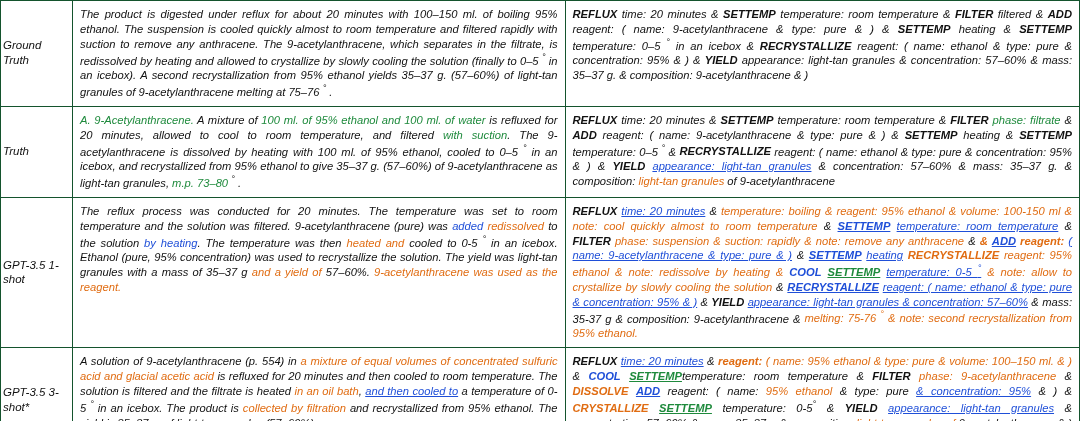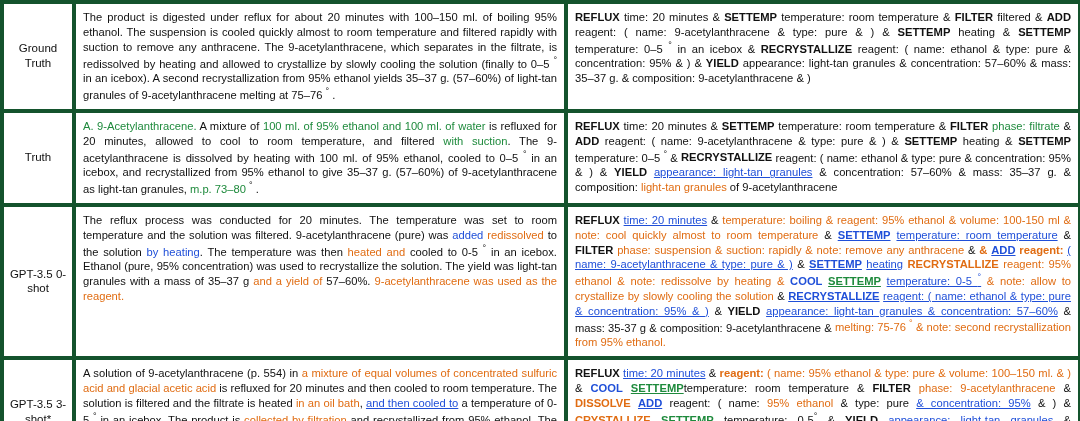--- a/index.html
+++ b/index.html
@@ -13,32 +13,33 @@
     font-family: "Liberation Sans", sans-serif;
     color: #111111;
     overflow: hidden;
   }
   .table {
     width: 1080px;
     border-collapse: collapse;
     table-layout: fixed;
   }
   .table td {
-    border: 4px solid #14532d;
+    border: 1px solid #14532d;
     vertical-align: middle;
     padding: 6px 7px 6px 7px;
     font-size: 11.2px;
     line-height: 1.33;
+    font-style: italic;
   }
   col.c-label { width: 72px; }
   col.c-text  { width: 492px; }
   col.c-struct{ width: 514px; }
 
   td.label {
-    text-align: center;
+    text-align: left;
     vertical-align: middle;
     font-size: 11.5px;
     line-height: 1.3;
     padding: 11px 2px;
   }
   td.cell {
     vertical-align: top;
     text-align: justify;
   }
   .b { font-weight: bold; margin-top: 36px; }
@@ -78,21 +79,21 @@
     <td class="label">Truth</td>
     <td class="cell">
       <span class="green">A. 9-Acetylanthracene.</span> A mixture of <span class="green">100 ml. of 95% ethanol and 100 ml. of water</span> is refluxed for 20 minutes, allowed to cool to room temperature, and filtered <span class="green">with suction</span>. The 9-acetylanthracene is dissolved by heating with 100 ml. of 95% ethanol, cooled to 0–5 <sup class="deg">°</sup> in an icebox, and recrystallized from 95% ethanol to give 35–37 g. (57–60%) of 9-acetylanthracene as light-tan granules, <span class="green">m.p. 73–80</span> <sup class="deg">°</sup> .
     </td>
     <td class="cell struct">
       <span class="b">REFLUX</span> time: 20 minutes &amp; <span class="b">SETTEMP</span> temperature: room temperature &amp; <span class="b">FILTER</span> <span class="green">phase: filtrate</span> &amp; <span class="b">ADD</span> reagent: ( name: 9-acetylanthracene &amp; type: pure &amp; ) &amp; <span class="b">SETTEMP</span> heating &amp; <span class="b">SETTEMP</span> temperature: 0–5 <sup class="deg">°</sup> &amp; <span class="b">RECRYSTALLIZE</span> reagent: ( name: ethanol &amp; type: pure &amp; concentration: 95% &amp; ) &amp; <span class="b">YIELD</span> <span class="bl-u">appearance: light-tan granules</span> &amp; concentration: 57–60% &amp; mass: 35–37 g. &amp; composition: <span class="orange">light-tan granules</span> of 9-acetylanthracene
     </td>
   </tr>
 
   <tr>
-    <td class="label">GPT-3.5 0-shot</td>
+    <td class="label">GPT-3.5 1-shot</td>
     <td class="cell">
       The reflux process was conducted for 20 minutes. The temperature was set to room temperature and the solution was filtered. 9-acetylanthracene (pure) was <span class="blue">added</span> <span class="orange">redissolved</span> to the solution <span class="blue">by heating</span>. The temperature was then <span class="orange">heated and</span> cooled to 0-5 <sup class="deg">°</sup> in an icebox. Ethanol (pure, 95% concentration) was used to recrystallize the solution. The yield was light-tan granules with a mass of 35–37 g <span class="orange">and a yield of</span> 57–60%. <span class="orange">9-acetylanthracene was used as the reagent.</span>
     </td>
     <td class="cell struct">
       <span class="b">REFLUX</span> <span class="bl-u">time: 20 minutes</span> &amp; <span class="orange">temperature: boiling &amp; reagent: 95% ethanol &amp; volume: 100-150 ml &amp; note: cool quickly almost to room temperature</span> &amp; <span class="bold-blue u">SETTEMP</span> <span class="bl-u">temperature: room temperature</span> &amp; <span class="b">FILTER</span> <span class="orange">phase: suspension &amp; suction: rapidly &amp; note: remove any anthracene</span> &amp; <span class="bold-orange">&amp;</span> <span class="bold-blue u">ADD</span> <span class="bold-orange">reagent:</span> <span class="bl-u">( name: 9-acetylanthracene &amp; type: pure &amp; )</span> &amp; <span class="bold-blue u">SETTEMP</span> <span class="bl-u">heating</span> <span class="bold-orange">RECRYSTALLIZE</span> <span class="orange">reagent: 95% ethanol &amp; note: redissolve by heating &amp;</span> <span class="bold-blue">COOL</span> <span class="bold-green u">SETTEMP</span> <span class="bl-u">temperature: 0-5 <sup class="deg">°</sup></span> <span class="orange">&amp; note: allow to crystallize by slowly cooling the solution</span> &amp; <span class="bold-blue u">RECRYSTALLIZE</span> <span class="bl-u">reagent: ( name: ethanol &amp; type: pure &amp; concentration: 95% &amp; )</span> &amp; <span class="b">YIELD</span> <span class="bl-u">appearance: light-tan granules &amp; concentration: 57–60%</span> &amp; mass: 35-37 g &amp; composition: 9-acetylanthracene &amp; <span class="orange">melting: 75-76 <sup class="deg">°</sup> &amp; note: second recrystallization from 95% ethanol.</span>
     </td>
   </tr>
 
   <tr>
     <td class="label">GPT-3.5 3-shot*</td>

